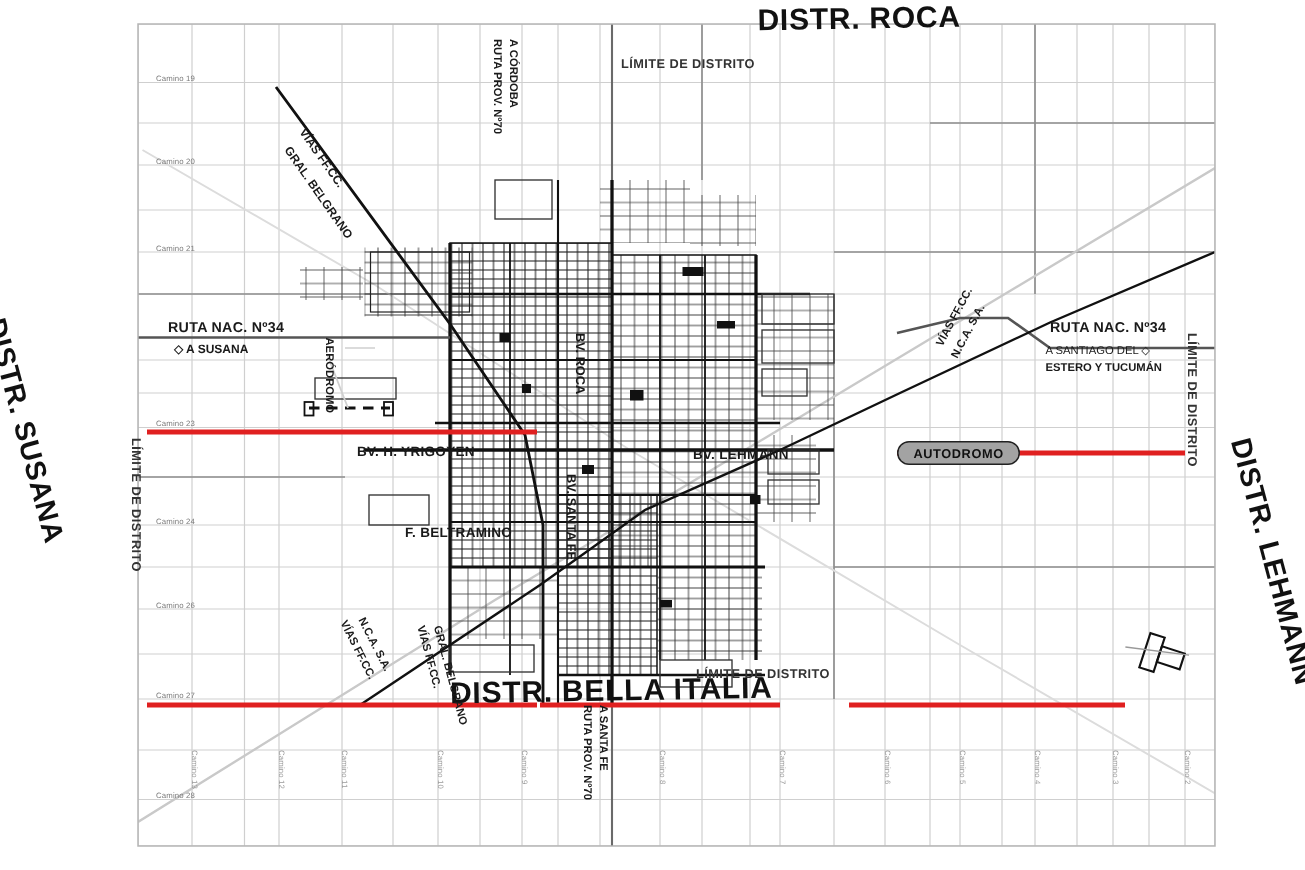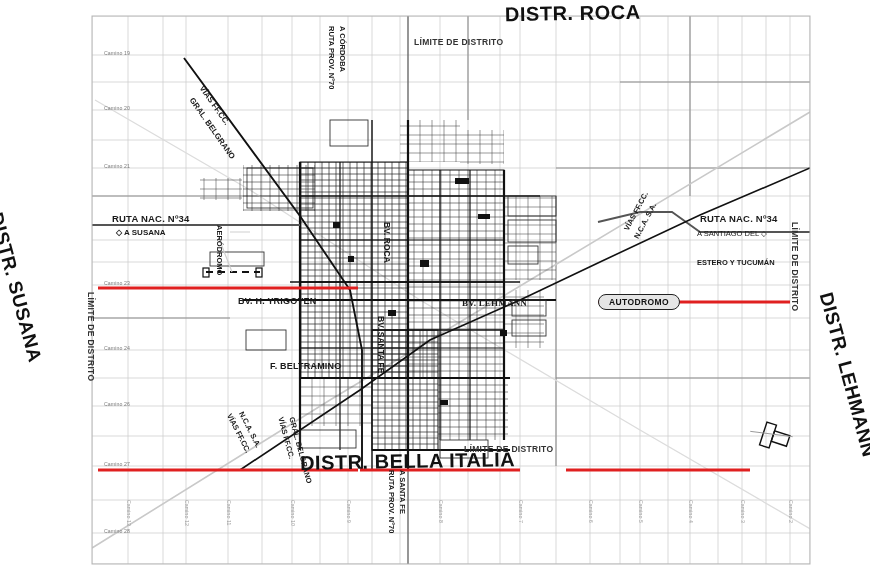--- a/index.html
+++ b/index.html
@@ -32,21 +32,21 @@
 
   
   .lbl{position:absolute;white-space:nowrap;color:#1a1a1a;}
   .rt-big{font-size:9.5px;font-weight:bold;letter-spacing:.2px;}
   .st{font-size:9px;font-weight:bold;letter-spacing:.2px;}
 
   #ruta34-w{top:213px;left:112px;}
   #ruta34-w-sub{top:228px;left:116px;font-size:8px;font-weight:bold;}
   #ruta34-e{top:213px;left:700px;}
   #ruta34-e-s1{top:229px;left:697px;font-size:7.5px;font-weight:normal;}
-  #ruta34-e-s2{top:258px;left:697px;font-size:7.5px;font-weight:bold;}
+  #ruta34-e-s2{top:240px;left:697px;font-size:7.5px;font-weight:bold;}
 
   #ruta70-n{top:26px;left:336px;font-size:7.5px;font-weight:bold;
             transform:rotate(90deg);transform-origin:left top;}
   #ruta70-n2{top:26px;left:347px;font-size:7.5px;font-weight:bold;
             transform:rotate(90deg);transform-origin:left top;}
   #ruta70-s{top:470px;left:396px;font-size:7.5px;font-weight:bold;
             transform:rotate(90deg);transform-origin:left top;}
   #ruta70-s2{top:470px;left:407px;font-size:7.5px;font-weight:bold;
             transform:rotate(90deg);transform-origin:left top;}
 
@@ -64,31 +64,31 @@
   #vias-nca-s2{top:410px;left:245px;font-size:7.5px;font-weight:bold;
             transform:rotate(63deg);transform-origin:left top;}
   #vias-nca-e{top:228px;left:622px;font-size:7.5px;font-weight:bold;
             transform:rotate(-62deg);transform-origin:left top;}
   #vias-nca-e2{top:236px;left:632px;font-size:7.5px;font-weight:bold;
             transform:rotate(-62deg);transform-origin:left top;}
 
   #aerodromo{top:225px;left:224px;font-size:7.5px;font-weight:bold;
             transform:rotate(90deg);transform-origin:left top;}
   #bv-yrigoyen{top:296px;left:238px;}
-  #f-beltramino{top:361px;left:238px;padding-left:32px;}
-  #bv-lehmann{top:298px;left:462px;font-family:Liberation Serif, serif;}
+  #f-beltramino{top:350px;left:238px;padding-left:32px;}
+  #bv-lehmann{top:298px;left:462px;}
   #bv-roca{top:222px;left:392px;font-size:8.5px;font-weight:bold;
             transform:rotate(90deg);transform-origin:left top;}
   #bv-santafe{top:316px;left:386px;font-size:8.5px;font-weight:bold;
             transform:rotate(90deg);transform-origin:left top;}
 
   
   #autodromo{position:absolute;top:294px;left:598px;
      border:1.4px solid #222;border-radius:11px;padding:2px 10px;
-     font-size:8.5px;font-weight:bold;letter-spacing:.4px;background:#e5e5e5;}
+     font-size:8.5px;font-weight:bold;letter-spacing:.4px;background:#a3a3a3;}
 
   
   .camino{position:absolute;font-size:5.2px;color:#9a9a9a;white-space:nowrap;
           letter-spacing:.1px;}
   .camino.vert{transform:rotate(90deg);transform-origin:left top;}
   .camino.dark{color:#7a7a7a;}
 </style>
 </head>
 <body>
 

